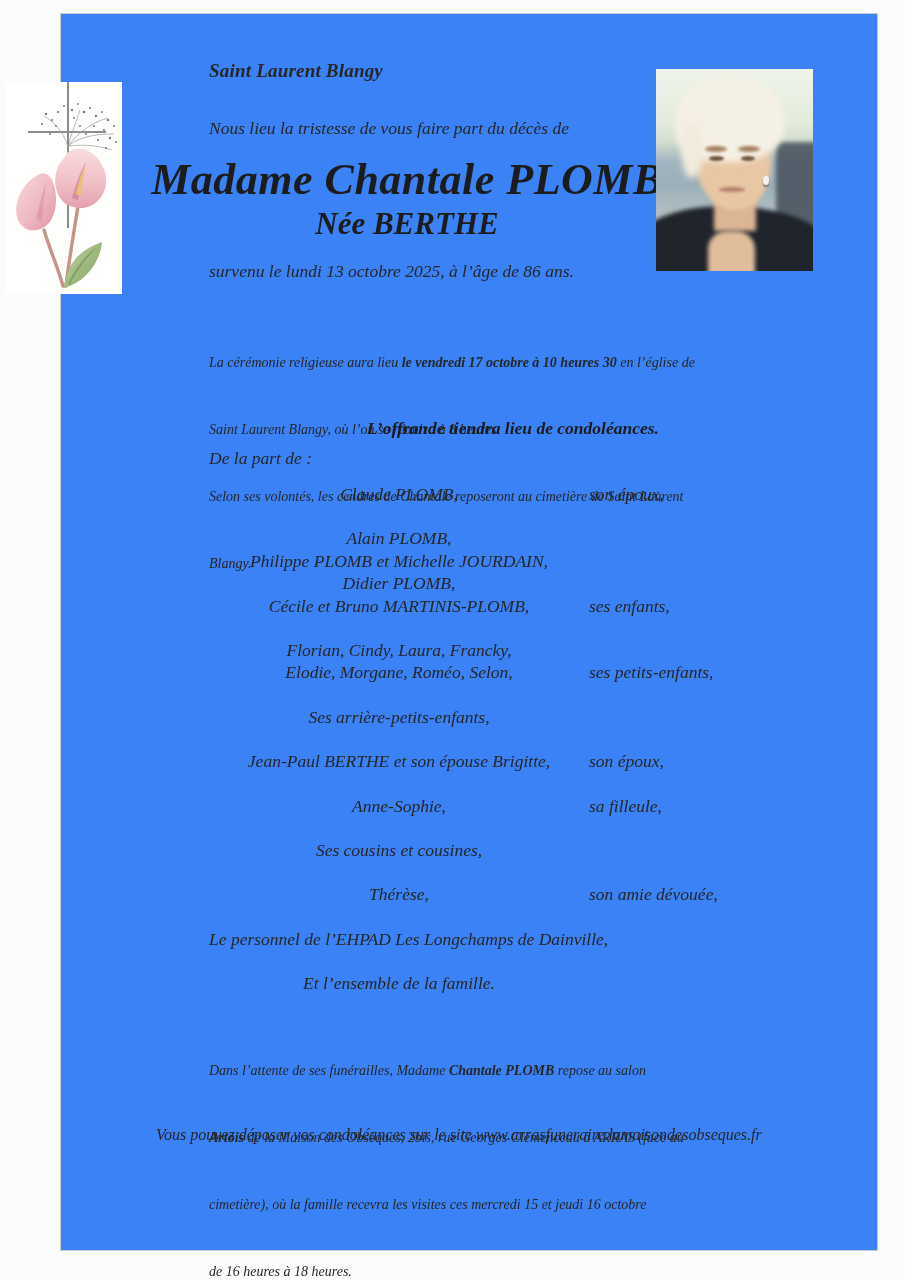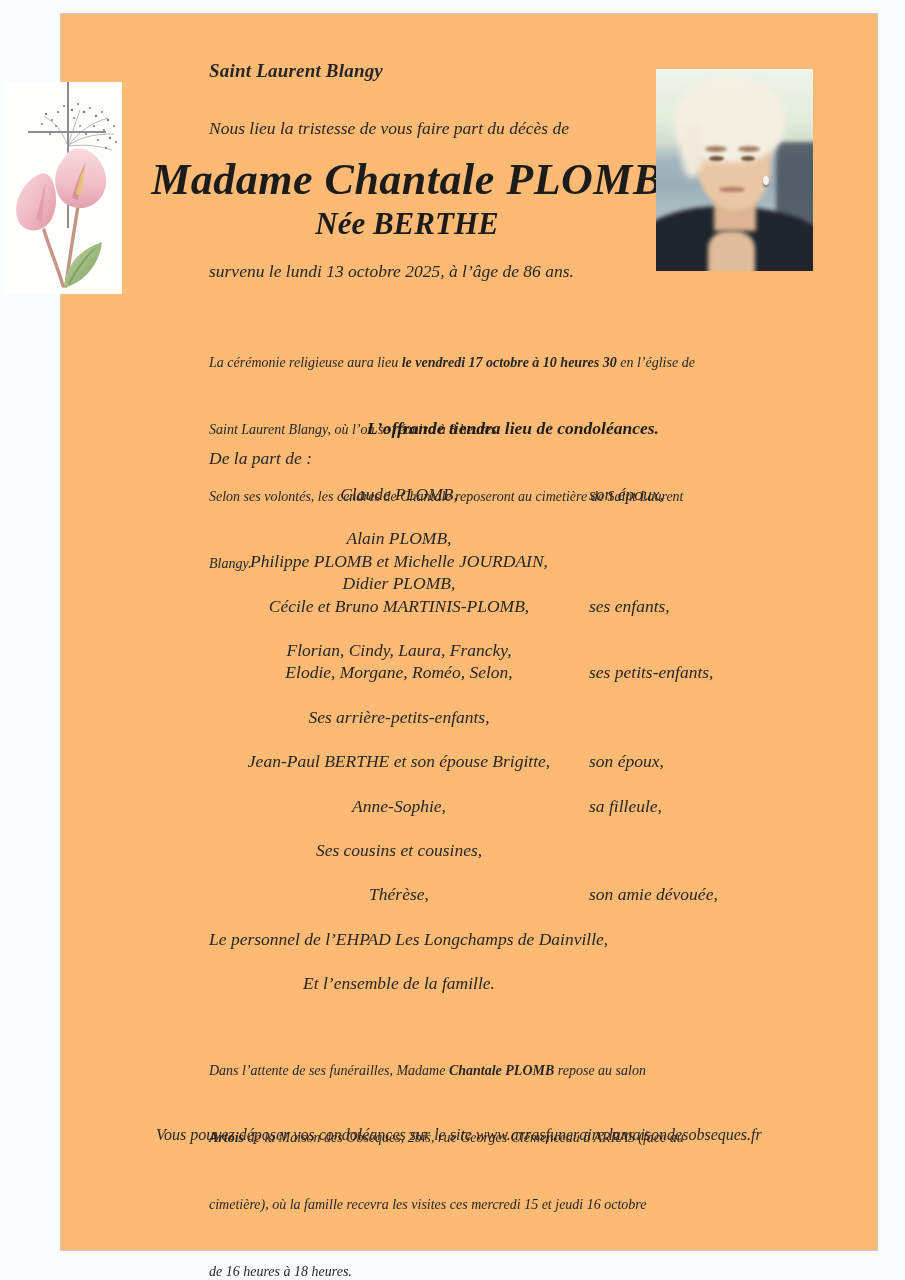--- a/index.html
+++ b/index.html
@@ -7,21 +7,21 @@
     width:905px;height:1280px;
     background:#fbfcfd;
     font-family:"Liberation Serif","DejaVu Serif",serif;
     color:#262626;
     position:relative;
     overflow:hidden;
   }
   .paper{
     position:absolute;left:60px;top:13px;
     width:816px;height:1236px;
-    background:#fdba74;
+    background:#3b82f6;
     border:1px solid #c7cbce;
   }
   .abs{position:absolute;}
 
   .place-line{left:148px;top:46px;font-size:19px;font-weight:bold;font-style:italic;letter-spacing:.2px;}
   .intro-line{left:148px;top:104px;font-size:17.5px;font-style:italic;}
   .title-block{left:40px;top:142px;width:612px;text-align:center;font-style:italic;font-weight:bold;}
   .deceased-name{font-size:44px;line-height:1.1;letter-spacing:.5px;color:#1c1c1c;}
   .maiden-name{font-size:31px;line-height:1.3;color:#1c1c1c;}
   .death-line{left:148px;top:247px;font-size:17.5px;font-style:italic;}

